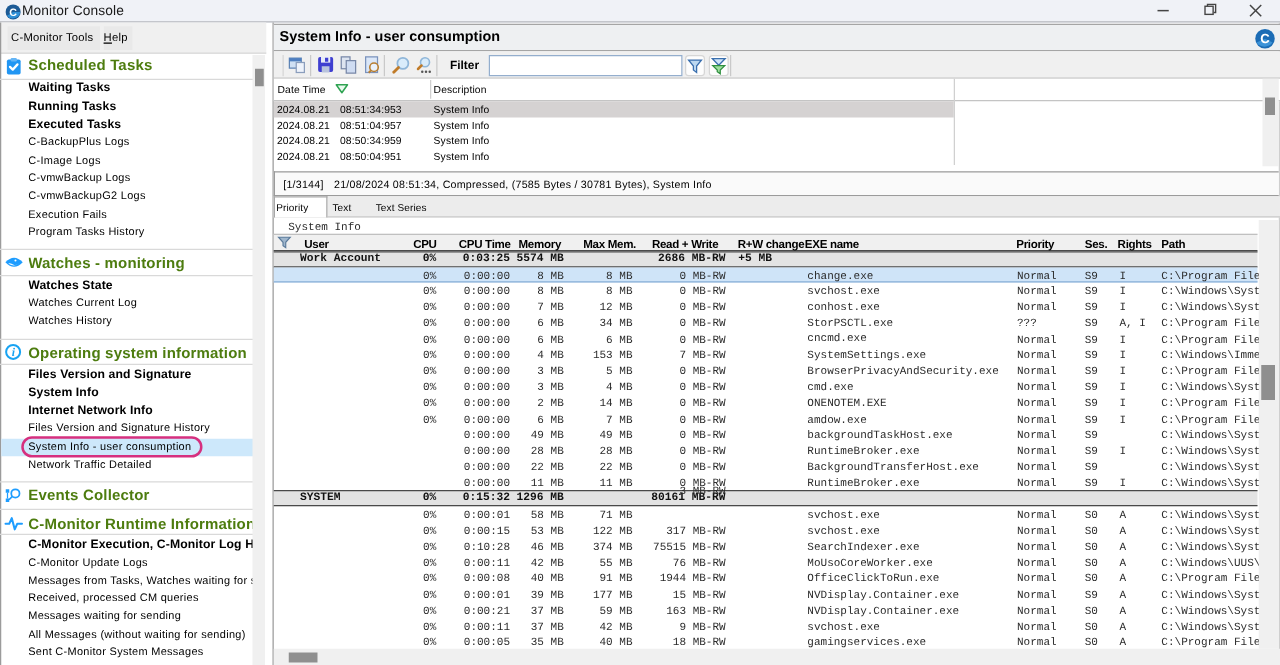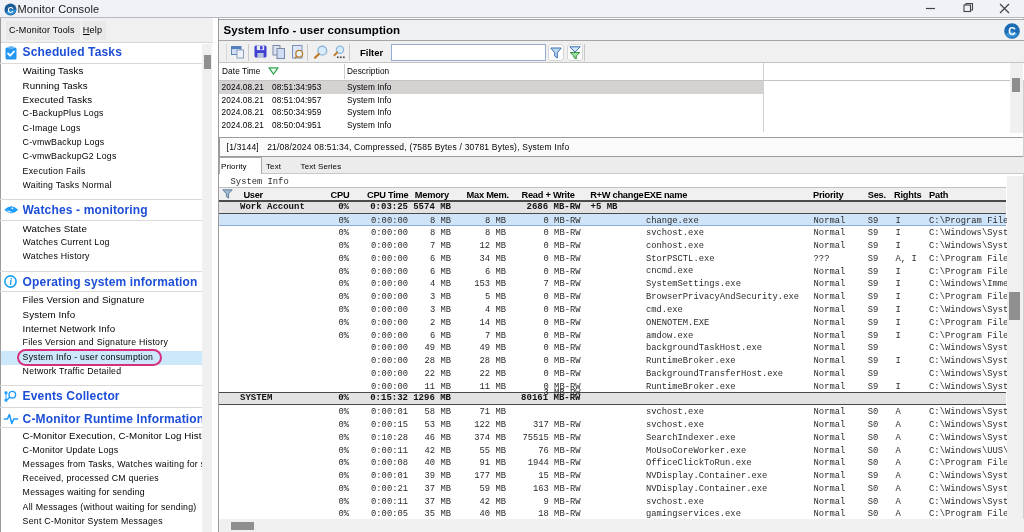--- a/index.html
+++ b/index.html
@@ -6,23 +6,23 @@
   font-family:"Liberation Sans",sans-serif;position:relative}
 .a{position:absolute}
 .m{position:absolute;font-family:"Liberation Mono",monospace;font-size:8.8px;
    line-height:10px;color:#2b2b2b;white-space:pre}
 .mg{position:absolute;font-family:"Liberation Mono",monospace;font-size:9px;
    line-height:10px;color:#111;font-weight:bold;white-space:pre}
 .hd{position:absolute;font-weight:bold;font-size:9.25px;letter-spacing:-0.25px;
     color:#000;white-space:pre;line-height:10px}
 .it{position:absolute;font-size:8.75px;letter-spacing:0.25px;color:#000;left:22.6px;
     white-space:nowrap;width:180px;overflow:hidden;line-height:13px}
-.ib{position:absolute;font-size:9.75px;letter-spacing:0.1px;font-weight:normal;color:#000;
+.ib{position:absolute;font-size:9.75px;letter-spacing:0.1px;font-weight:bold;color:#000;
     left:22.6px;white-space:nowrap;width:180px;overflow:hidden;line-height:13px}
-.sh{position:absolute;font-weight:bold;font-size:12px;letter-spacing:0.15px;color:#1d4ed8;
+.sh{position:absolute;font-weight:bold;font-size:12px;letter-spacing:0.15px;color:#4d7c0f;
     left:22.6px;white-space:nowrap;width:179px;overflow:hidden;line-height:18px}
 .dv{position:absolute;left:0;width:203px;height:1px;background:#d9d9d9}
 .tcell{position:absolute;font-size:8.25px;letter-spacing:0.1px;color:#000;
     white-space:nowrap;line-height:13px}
 svg{position:absolute;overflow:visible}
 </style></head><body>
 
 <div class="a" style="left:0;top:0;width:1024px;height:18px;background:#f0f2f7;border-bottom:1px solid #b5b8bf"></div>
 <svg class="a" style="left:4px;top:3px" width="13" height="13" viewBox="0 0 13 13">
 <circle cx="6.5" cy="6.5" r="6" fill="#1c5a96"></circle>
@@ -50,21 +50,21 @@
 <path d="M3 7.5 L5.2 9.7 L9 5.5" fill="none" stroke="#fff" stroke-width="1.8" stroke-linecap="round" stroke-linejoin="round"></path>
 </svg>
 <div class="ib" style="top:64.0px">Waiting Tasks</div>
 <div class="ib" style="top:78.5px">Running Tasks</div>
 <div class="ib" style="top:93.0px">Executed Tasks</div>
 <div class="it" style="top:107.0px">C-BackupPlus Logs</div>
 <div class="it" style="top:121.5px">C-Image Logs</div>
 <div class="it" style="top:136.0px">C-vmwBackup Logs</div>
 <div class="it" style="top:150.0px">C-vmwBackupG2 Logs</div>
 <div class="it" style="top:164.5px">Execution Fails</div>
-<div class="it" style="top:179.0px">Waiting Tasks Normal</div>
+<div class="it" style="top:179.0px">Program Tasks History</div>
 <div class="dv" style="top:62.5px"></div>
 <div class="dv" style="top:199px"></div>
 <div class="sh" style="top:201px">Watches - monitoring</div>
 <svg class="a" style="left:4px;top:205px" width="14.5" height="9.5" viewBox="0 0 14 9">
 <path d="M0.3 4.5 Q7 -2.5 13.7 4.5 Q7 11.5 0.3 4.5 Z" fill="#1e9dff"></path>
 <path d="M2.5 5.5 Q7 8.8 11.8 5.2 Q8.5 7.5 6.3 6.3 Q3.5 4.8 2.5 5.5 Z" fill="#fff" opacity="0.95"></path>
 <circle cx="8.7" cy="3.8" r="1.8" fill="#1e9dff"></circle>
 <circle cx="8.1" cy="3.2" r="0.8" fill="#fff"></circle>
 </svg>
 <div class="ib" style="top:222.0px">Watches State</div>

